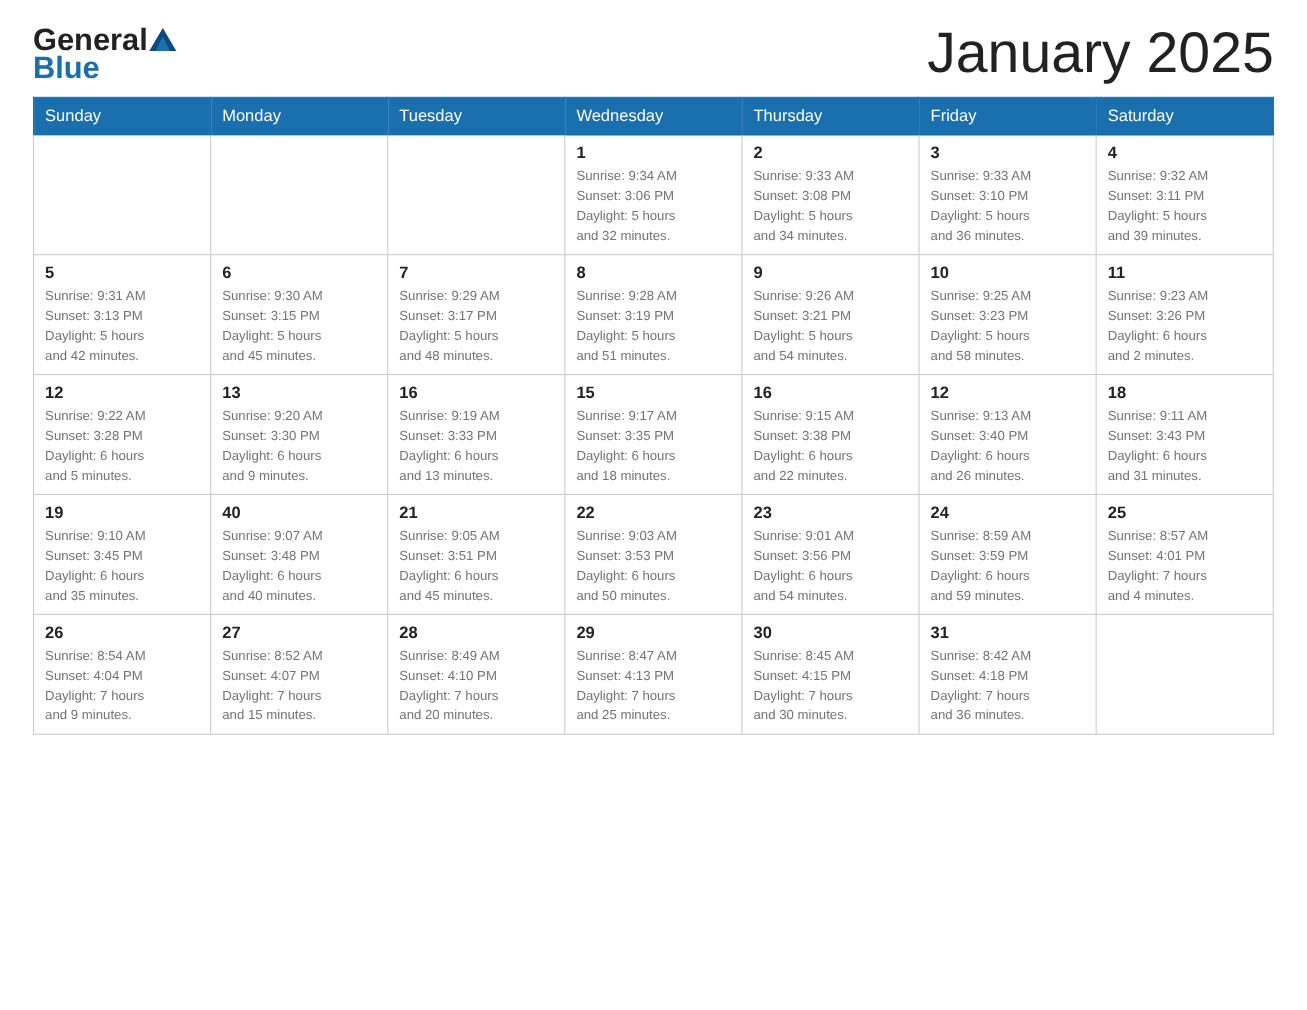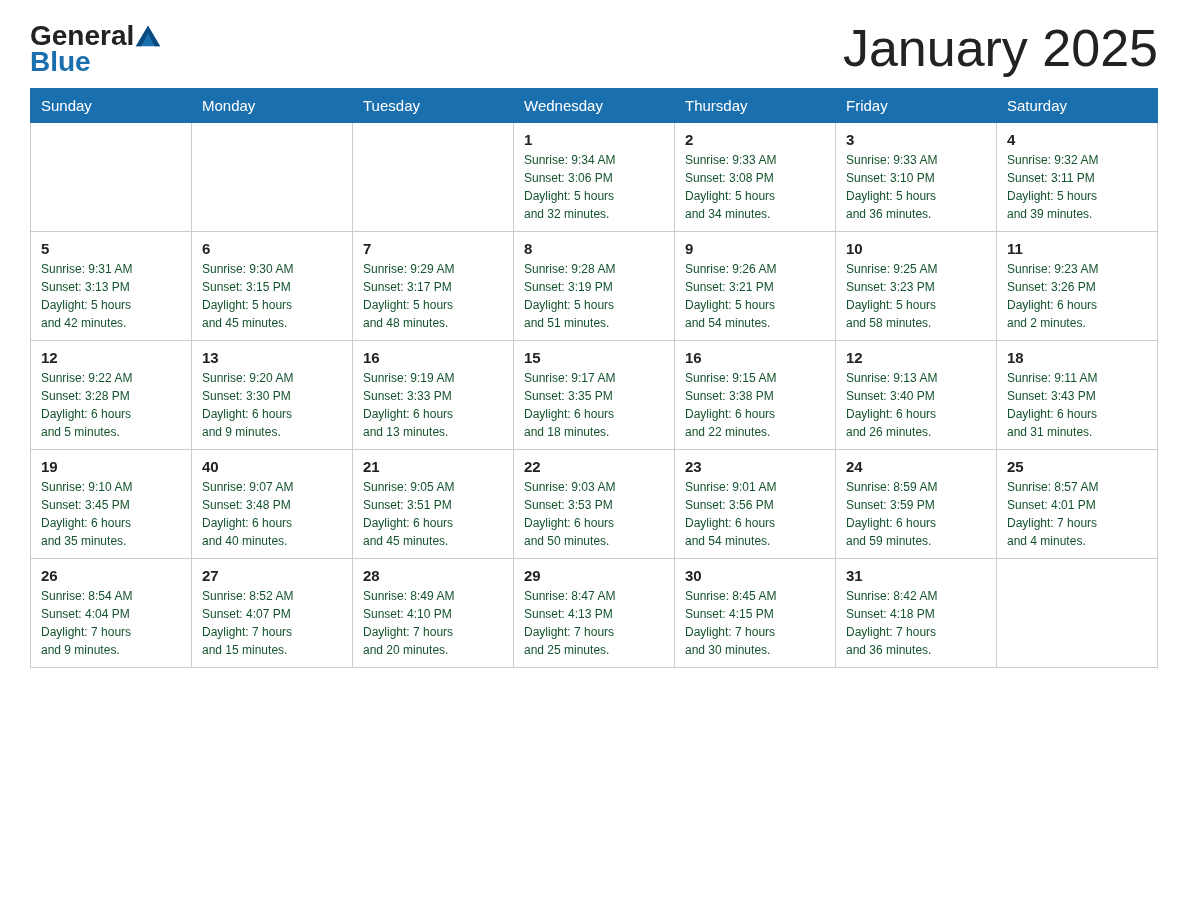--- a/index.html
+++ b/index.html
@@ -80,21 +80,21 @@
     }
     .day-number {
       font-size: 15px;
       font-weight: bold;
       color: #222;
       display: block;
       margin-bottom: 3px;
     }
     .day-info {
       font-size: 12px;
-      color: #14532d;
+      color: #737373;
       line-height: 1.5;
     }
     .empty-cell {
       background: #fff;
     }
     tr td {
       border-top: 2px solid #1a6faf;
     }
     tr:first-child td {
       border-top: 1px solid #ccc;

